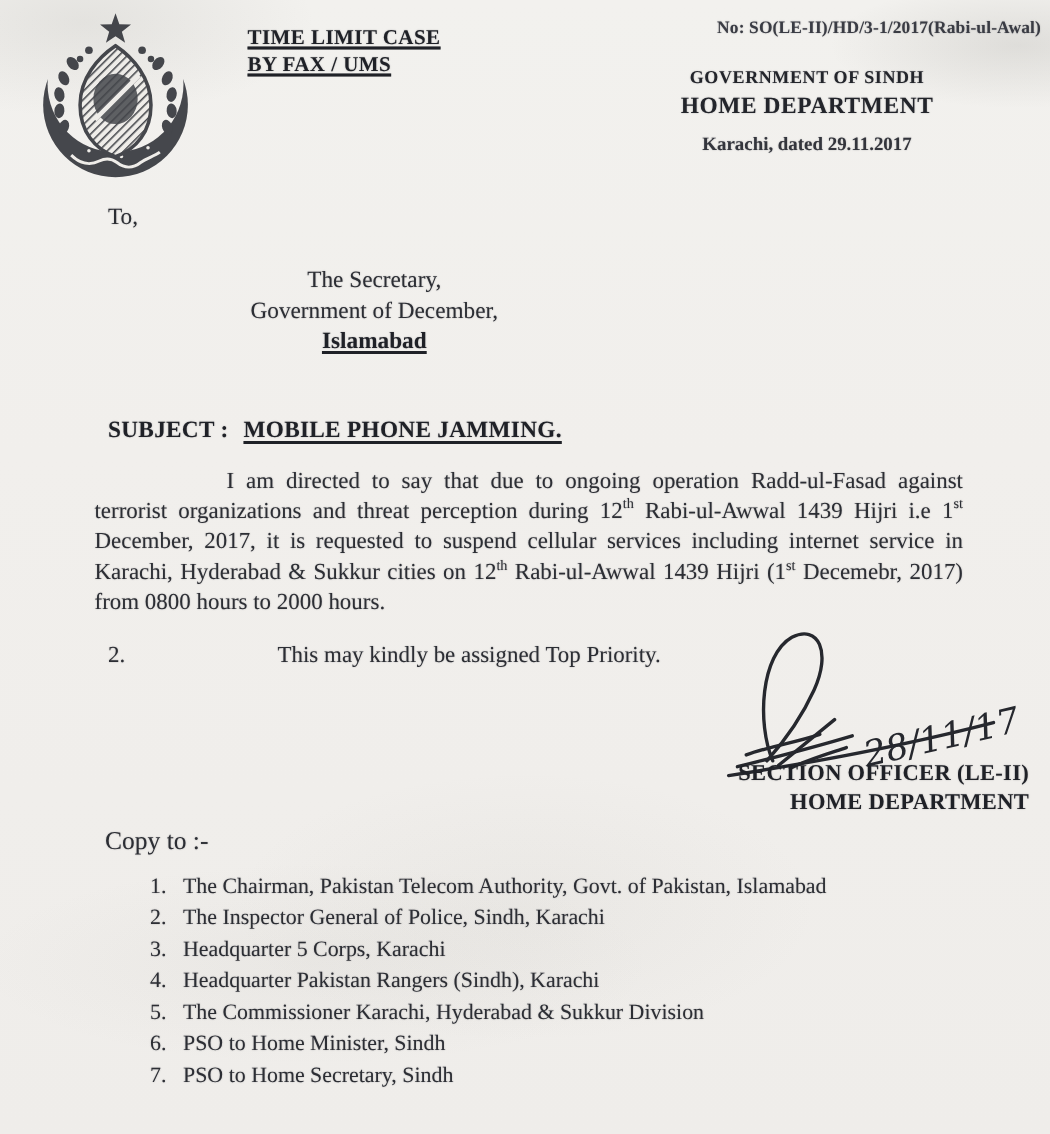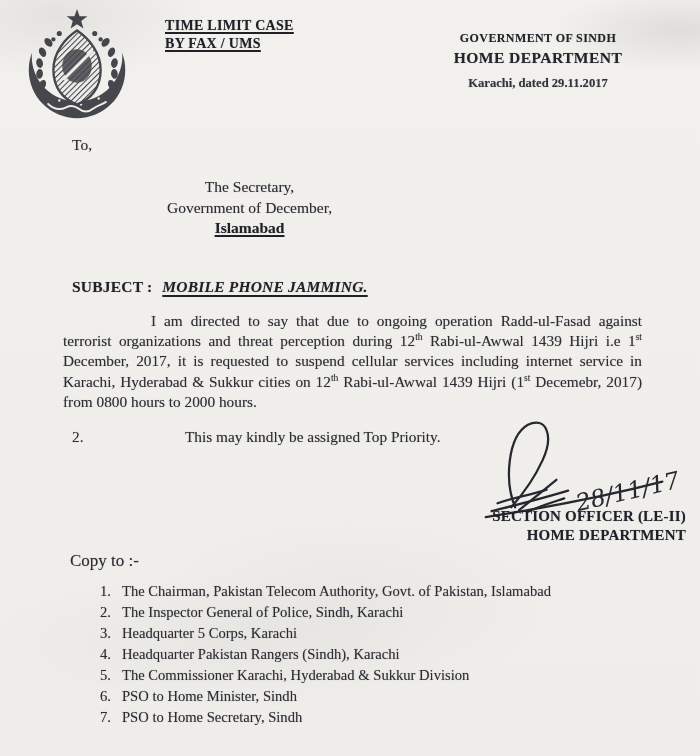--- a/index.html
+++ b/index.html
@@ -23,21 +23,21 @@
   .ref-no{font-size:11.6px;font-weight:bold;text-align:right;color:#3a3c44;letter-spacing:.1px;}
   .govt{font-size:12px;font-weight:bold;letter-spacing:.4px;margin-top:17px;line-height:19px;}
   .dept{font-size:15.6px;font-weight:bold;letter-spacing:.4px;line-height:20px;}
   .place-date{font-size:12.6px;font-weight:600;margin-top:8px;color:#33353c;}
   
   .to{position:absolute;left:72px;top:136px;font-size:15.5px;}
   .address{position:absolute;left:167px;top:177px;font-size:15.5px;line-height:20.6px;text-align:center;}
   .address .city{font-weight:bold;text-decoration:underline;text-decoration-thickness:1.5px;text-underline-offset:2px;color:#1f2127;}
   
   .subject{position:absolute;left:72px;top:278px;font-size:15.5px;font-weight:bold;color:#1f2127;letter-spacing:.2px;}
-  .subject .subj-text{text-decoration:underline;text-decoration-thickness:1.7px;text-underline-offset:2.5px;margin-left:10px;font-style:italic;}
+  .subject .subj-text{text-decoration:underline;text-decoration-thickness:1.7px;text-underline-offset:2.5px;margin-left:10px;}
   
   .para1{position:absolute;left:63px;top:311px;width:579px;font-size:15.3px;line-height:20.2px;text-align:justify;text-indent:88px;}
   .sup{font-size:9.5px;vertical-align:super;line-height:0;}
   .para2{position:absolute;left:72px;top:428px;font-size:15.3px;}
   .para2 .pnum{display:inline-block;width:113px;}
   
   .sig-svg{position:absolute;left:468px;top:415px;width:216px;height:104px;}
   .sig-titles{position:absolute;left:406px;top:507px;width:280px;text-align:right;font-weight:bold;font-size:15px;line-height:19px;color:#1f2127;letter-spacing:.2px;}
   
   .copy-label{position:absolute;left:70px;top:551px;font-size:17px;}
@@ -94,20 +94,21 @@
     <circle cx="40" cy="33" r="2.2" fill="#33353b"></circle>
       <circle cx="88" cy="33" r="2.2" fill="#33353b"></circle>
   </svg>
 
   <div class="priority fuzz">
     <div>TIME LIMIT CASE</div>
     <div>BY FAX / UMS</div>
   </div>
 
   <div class="head-right">
+    <div class="ref-no fuzz">No: SO(LE-II)/HD/3-1/2017(Rabi-ul-Awal)</div>
     <div class="govt fuzz">GOVERNMENT OF SINDH</div>
     <div class="dept fuzz">HOME DEPARTMENT</div>
     <div class="place-date fuzz">Karachi, dated 29.11.2017</div>
   </div>
 
   <div class="to fuzz">To,</div>
   <div class="address fuzz">
     <div>The Secretary,</div>
     <div>Government of December,</div>
     <div class="city">Islamabad</div>

